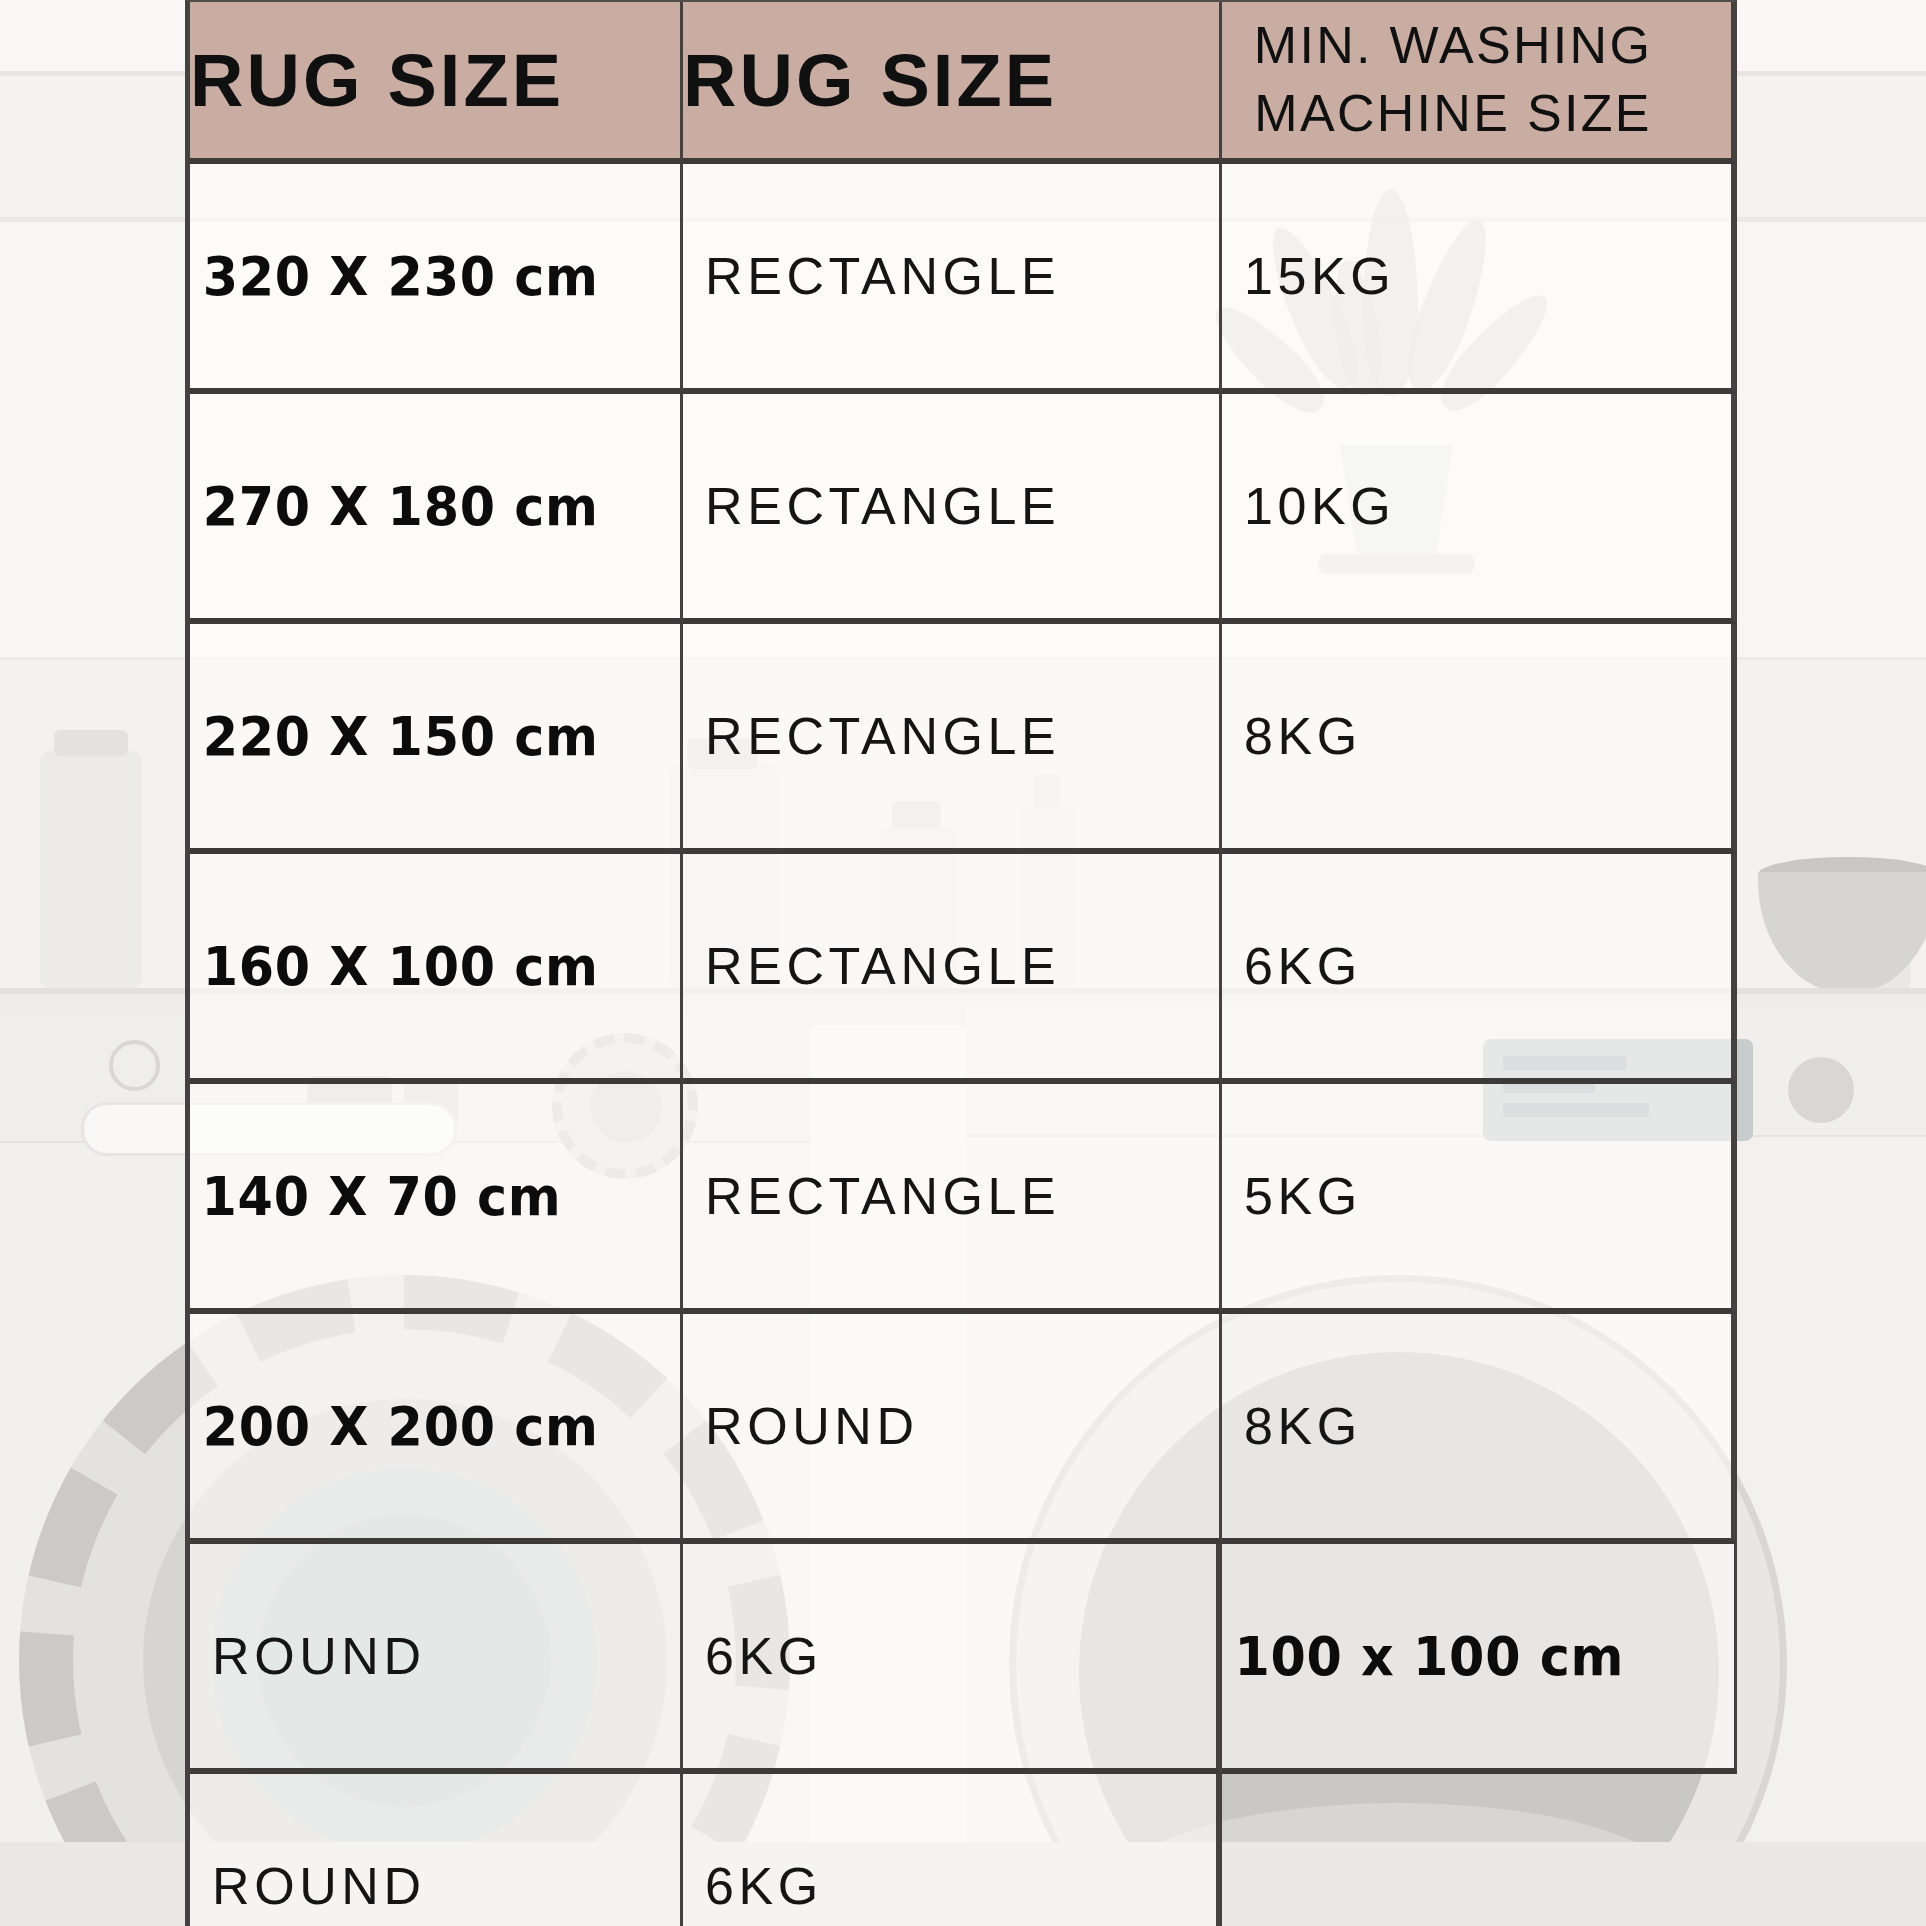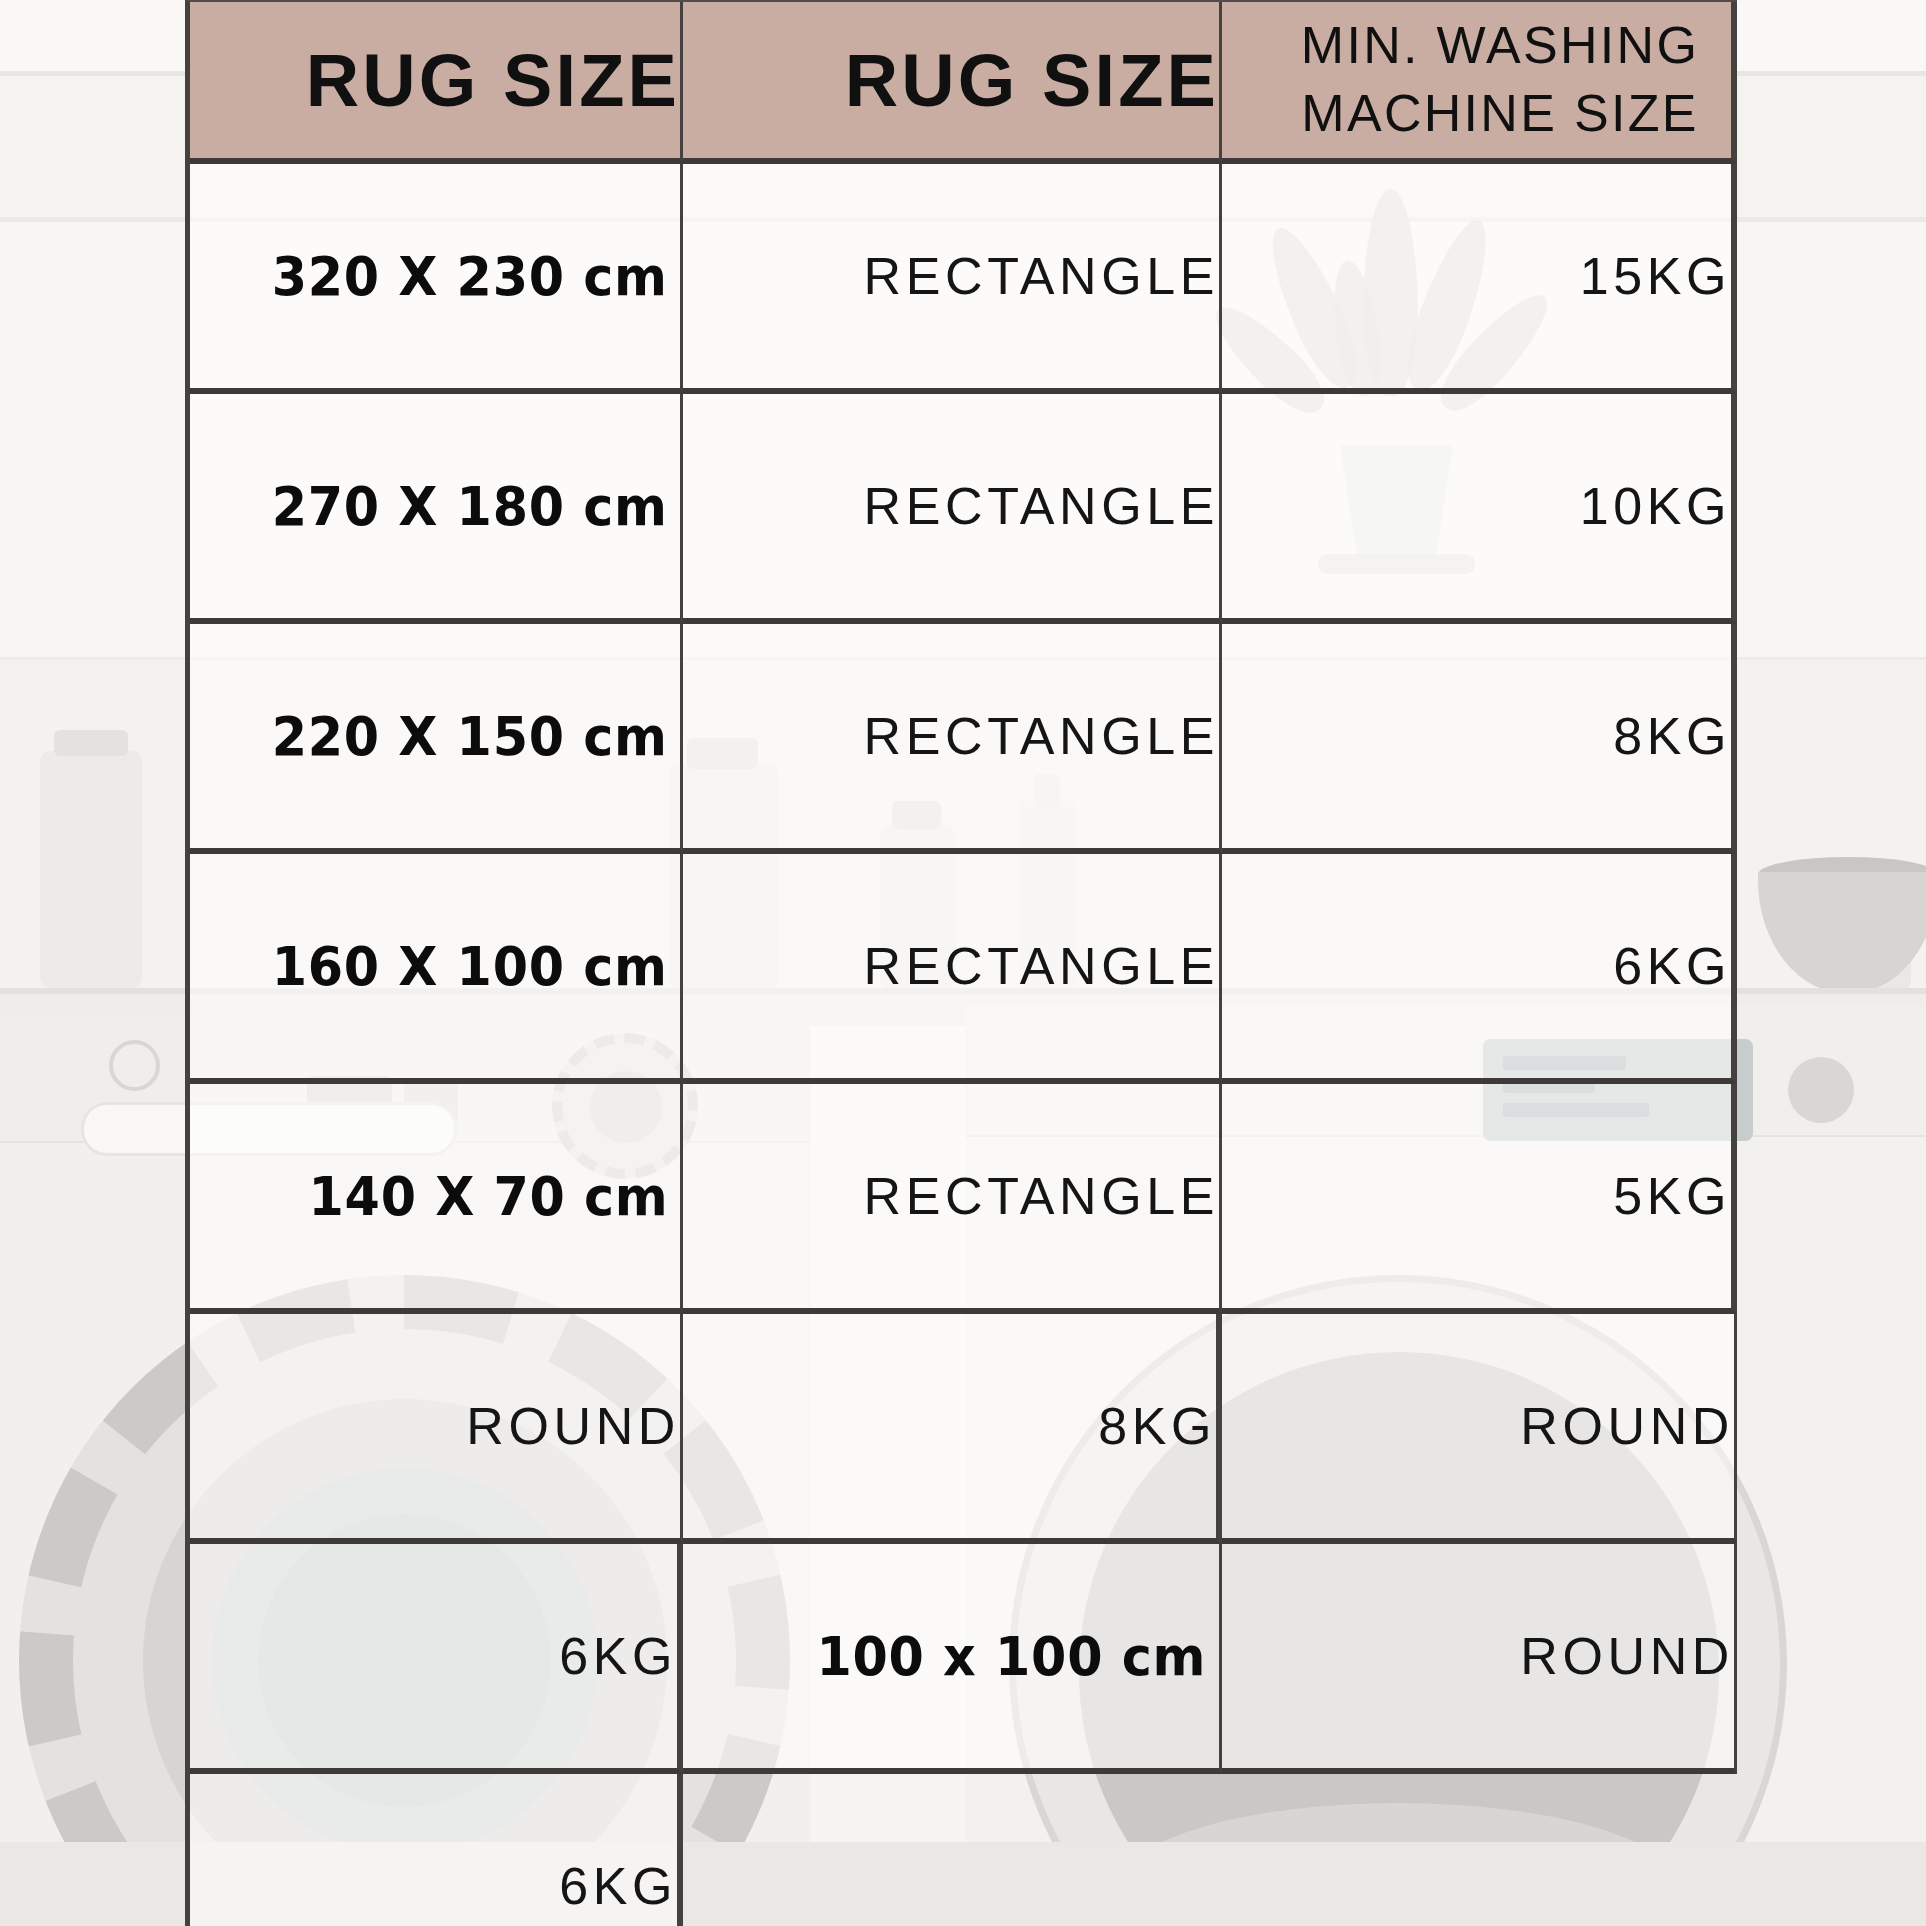--- a/index.html
+++ b/index.html
@@ -87,21 +87,21 @@
     display:grid;
     grid-template-columns:493px 539px 515px;
     grid-template-rows:162px repeat(8,230px);
     border-left:5.4px solid #45413e;
     border-top:2.3px solid #514d4a;
   }
   .cell{
     border-right:3.9px solid #45413e;
     border-bottom:6.2px solid #3d3a37;
     background:rgba(255,255,255,0.55);
-    display:flex;align-items:center;justify-content:flex-end;
+    display:flex;align-items:center;justify-content:flex-start;
     text-align:center;overflow:hidden;
   }
   .cell.last-col{border-right-width:6.2px;}
   .cell.header{background:#c9ada2;}
   .htext{
     font-size:74px;font-weight:700;letter-spacing:3.1px;color:#101010;white-space:nowrap;
   }
   .htext-multi{
     font-size:52px;font-weight:400;letter-spacing:2.3px;line-height:1.3;color:#101010;
     max-width:462px;white-space:normal;
@@ -239,20 +239,23 @@
     <span class="size-text">140 X 70 cm</span>
     </div>
   <div class="cell">
     <span class="light-text">RECTANGLE</span>
     </div>
   <div class="cell last-col">
     <span class="light-text">5KG</span>
     </div>
 
   <div class="cell">
+    <span class="size-text">200 X 200 cm</span>
+    </div>
+  <div class="cell">
     <span class="light-text">ROUND</span>
     </div>
   <div class="cell last-col">
     <span class="light-text">8KG</span>
     </div>
 
   <div class="cell">
     <span class="light-text">ROUND</span>
     </div>
   <div class="cell last-col">

